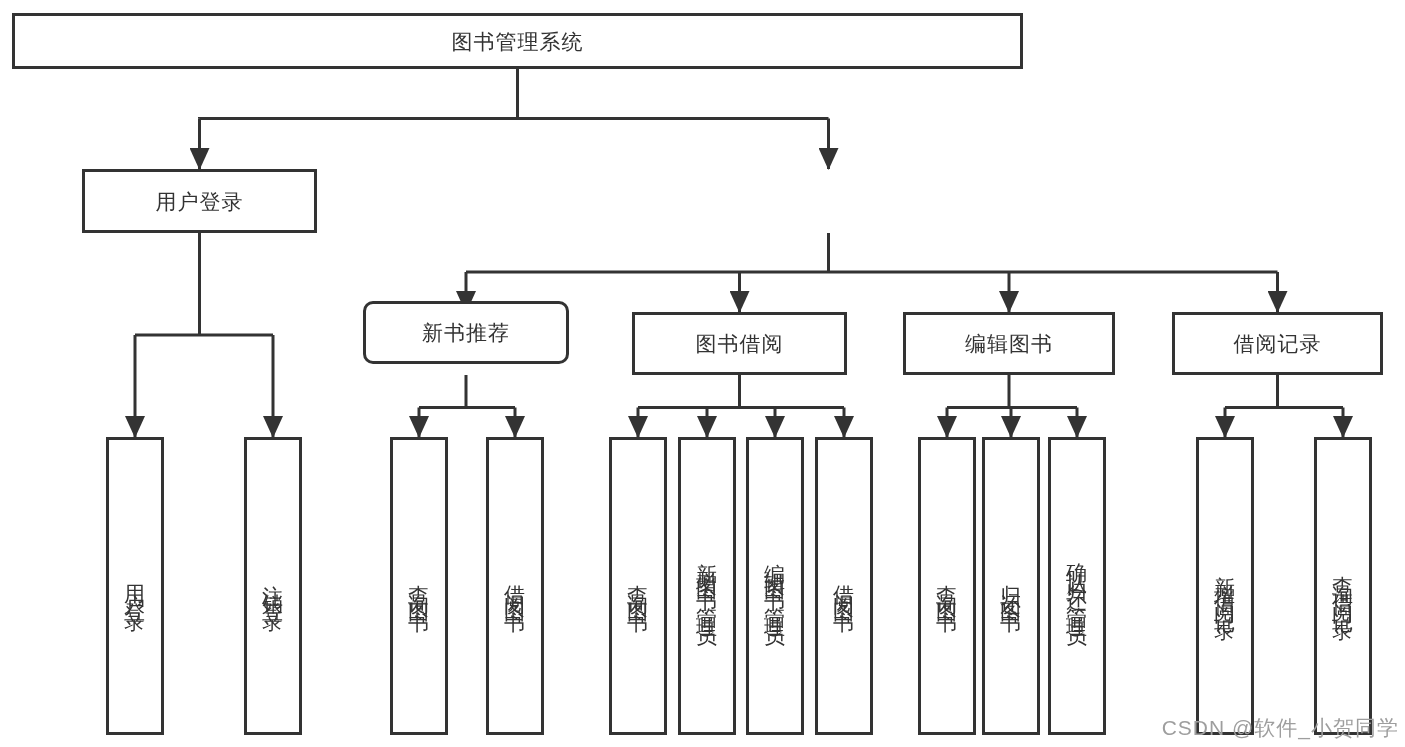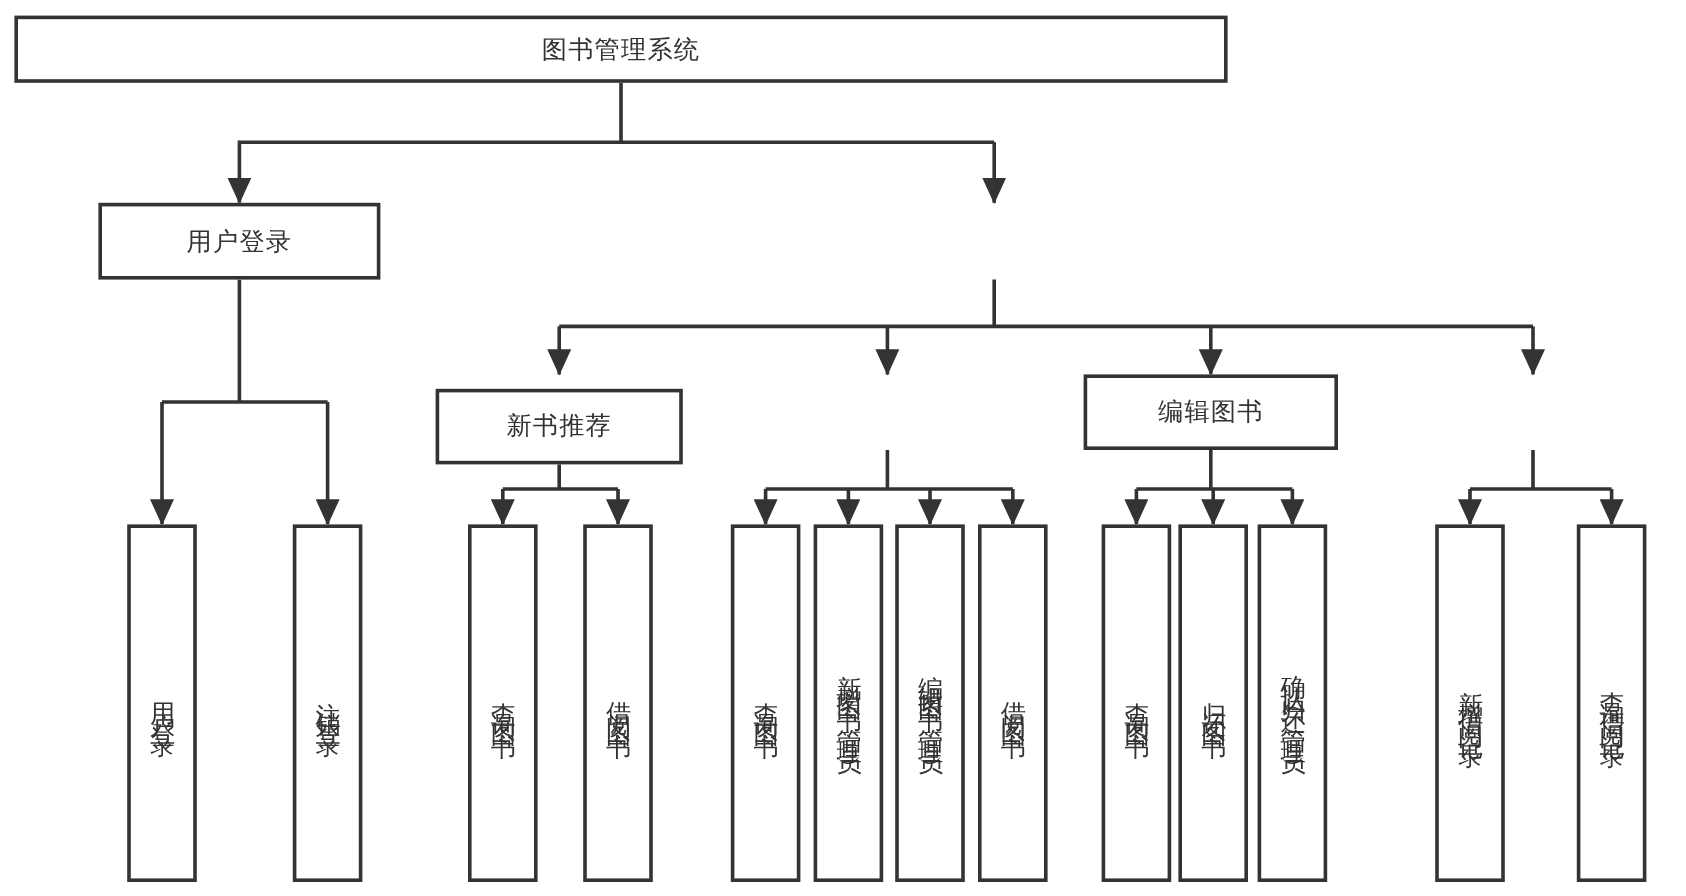--- a/index.html
+++ b/index.html
@@ -102,34 +102,37 @@
       <path d="M1277.5,375 V407.5 M1225,407.5 H1343"></path>
       <line x1="1225" y1="407.5" x2="1225" y2="437" marker-end="url(#arrow)"></line>
       <line x1="1343" y1="407.5" x2="1343" y2="437" marker-end="url(#arrow)"></line>
     </g>
   </svg>
 
   <div class="node h" style="left:12px; top:13px; width:1011px; height:56px;">图书管理系统</div>
 
   <div class="node h" style="left:82px; top:169px; width:235px; height:64px;">用户登录</div>
 
-  <div class="node h" style="left:363px; top:324px; width:206px; height:63px;">新书推荐</div>
+  <div class="node h" style="left:363px; top:301px; width:206px; height:63px;border-radius:10px;">新书推荐</div>
+  <div class="node h" style="left:632px; top:312px; width:215px; height:63px;">图书借阅</div>
   <div class="node h" style="left:903px; top:312px; width:212px; height:63px;">编辑图书</div>
+  <div class="node h" style="left:1172px; top:312px; width:211px; height:63px;">借阅记录</div>
 
   <div class="node v" style="left:106px;">用户登录</div>
   <div class="node v" style="left:244px;">注销登录</div>
 
   <div class="node v" style="left:390px;">查询图书</div>
   <div class="node v" style="left:486px;">借阅图书</div>
 
   <div class="node v" style="left:609px;">查询图书</div>
   <div class="node v" style="left:678px;">新增图书（管理员）</div>
   <div class="node v" style="left:746px;">编辑图书（管理员）</div>
   <div class="node v" style="left:815px;">借阅图书</div>
 
   <div class="node v" style="left:918px;">查询图书</div>
   <div class="node v" style="left:982px;">归还图书</div>
   <div class="node v" style="left:1048px;">确认归还（管理员）</div>
 
   <div class="node v" style="left:1196px;">新增借阅记录</div>
   <div class="node v" style="left:1314px;">查询借阅记录</div>
 
+  <div class="watermark">CSDN @软件_小贺同学</div>
 </div>
 
 </body></html>

